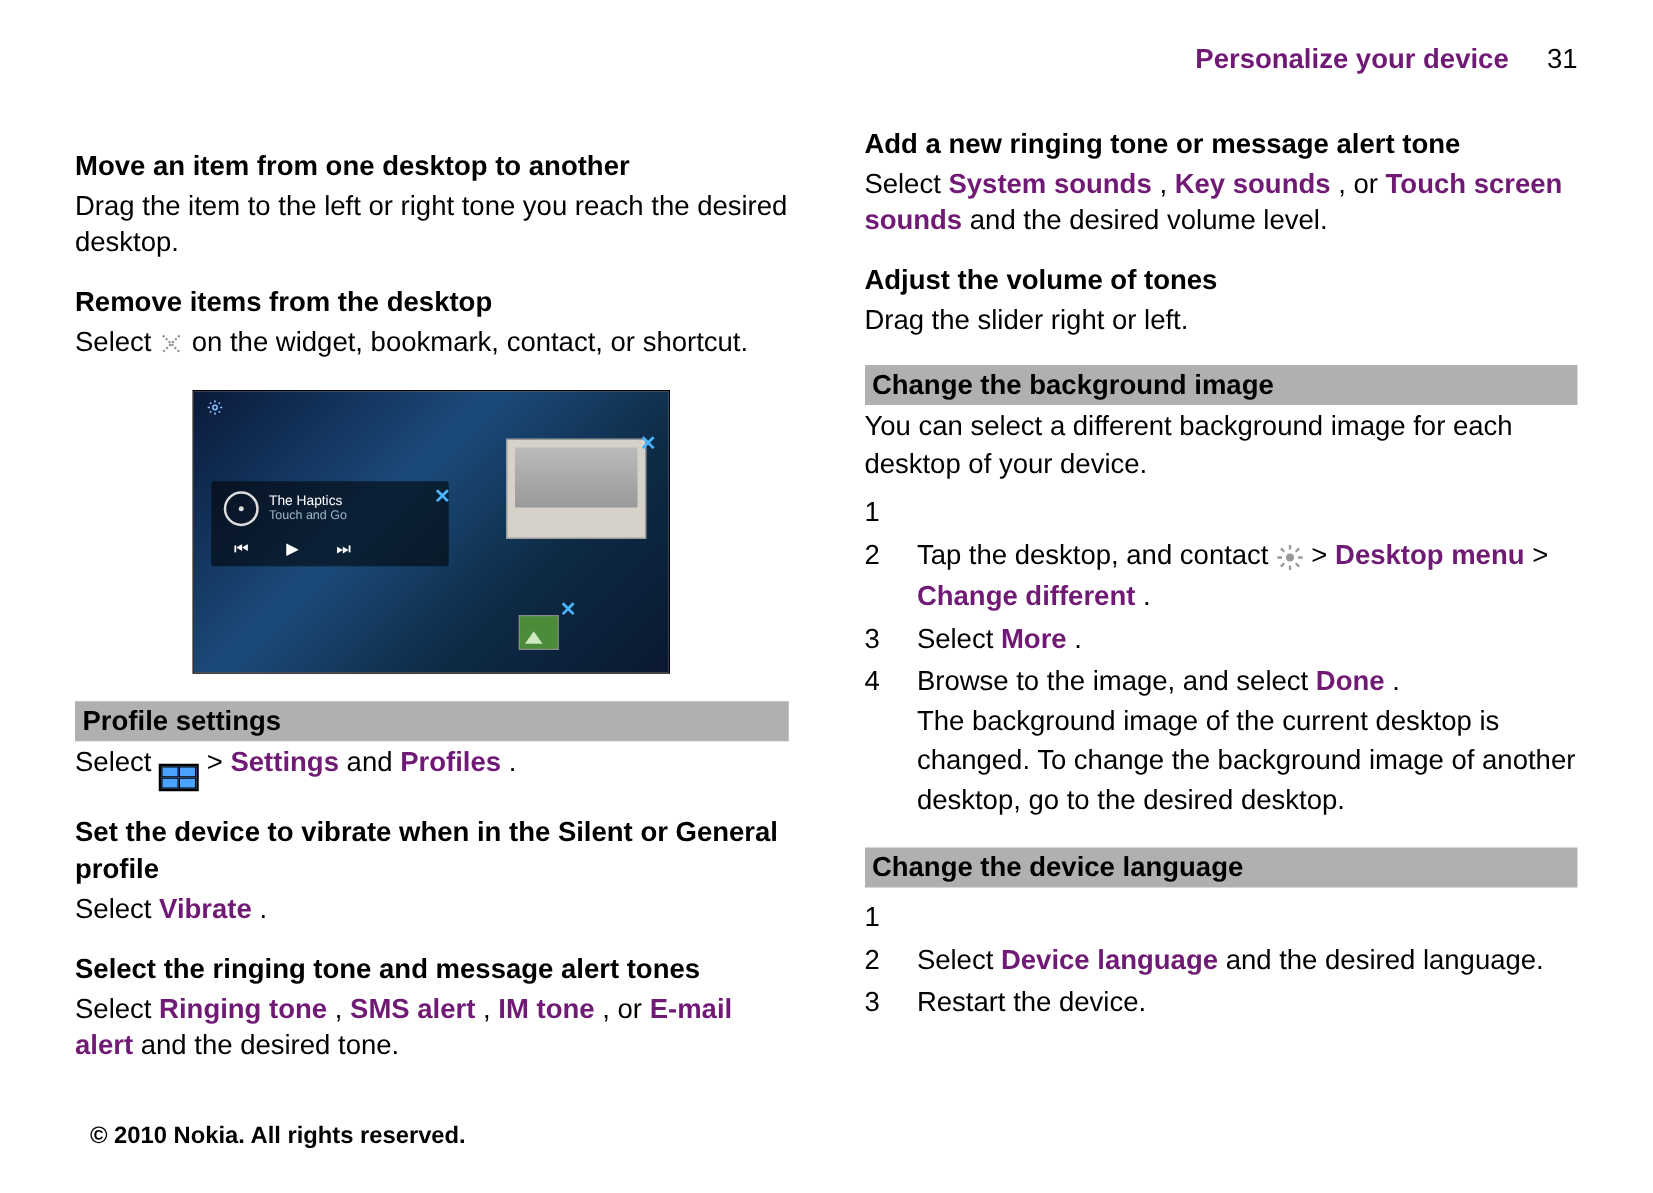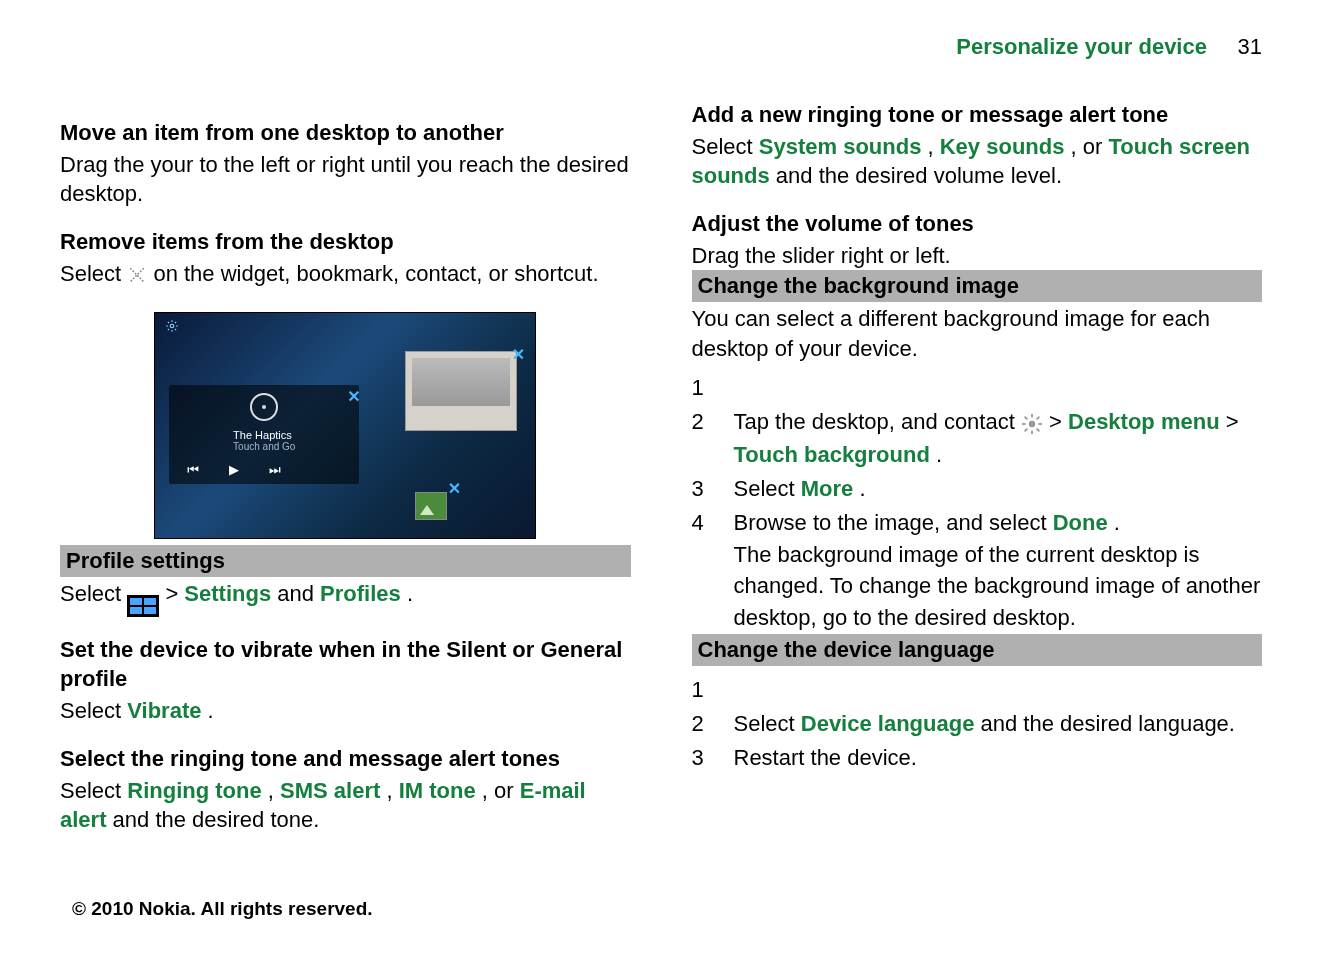--- a/index.html
+++ b/index.html
@@ -3,40 +3,40 @@
 <meta charset="utf-8">
 <style>
   html,body{margin:0;padding:0;background:#fff;font-family:Arial,Helvetica,sans-serif;color:#000;}
   .page{width:1322px;height:954px;position:relative;box-sizing:border-box;padding:30px 60px 20px 60px;}
   .header{position:absolute;top:34px;right:60px;font-size:22px;}
   .header b{font-weight:700;}
   .columns{display:flex;gap:61px;margin-top:70px;}
   .col{flex:1;min-width:0;}
   .h{font-size:22px;font-weight:700;margin-top:18px;line-height:1.35;}
   .p{font-size:22px;line-height:1.35;margin-top:2px;}
-  .bar{background:#b0b0b0;font-size:22px;font-weight:700;padding:3px 6px;}
-  .bold, b{color:#15803d;}
+  .bar{background:#b0b0b0;font-size:22px;font-weight:700;padding:3px 6px;margin-top:22px;}
+  .bold, b{color:#701a75;}
   ol.steps{list-style:none;padding:0;margin:8px 0 0 0;}
   ol.steps li{display:flex;gap:22px;font-size:22px;line-height:1.45;margin-top:2px;}
   ol.steps li .num{min-width:20px;}
   .footer{position:absolute;bottom:34px;left:72px;font-size:19px;font-weight:700;}
 
   
   .ic{display:inline-block;vertical-align:middle;}
   .ic-x svg{width:20px;height:20px;vertical-align:-3px;}
   .ic-grid{width:32px;height:22px;vertical-align:-5px;display:inline-flex;flex-wrap:wrap;border:2px solid #000;box-sizing:border-box;}
   .ic-grid span{width:50%;height:50%;box-sizing:border-box;border:1px solid #000;background:#4aa3ff;}
   .ic-gear svg{width:22px;height:22px;vertical-align:-5px;}
 
   
   .scr{width:380px;height:225px;margin:22px auto 6px auto;background:linear-gradient(135deg,#0a1a3a,#1b4a7a 40%,#0d2a44 70%,#0a1830);border:1px solid #000;position:relative;color:#fff;font-size:12px;}
   .scr .top{position:absolute;top:6px;left:10px;}
   .scr .top svg{width:14px;height:14px;}
   .scr .music{position:absolute;left:14px;top:72px;background:rgba(0,0,0,0.55);width:170px;padding:8px 10px 6px 10px;border-radius:2px;}
-  .scr .music .row1{display:flex;align-items:center;gap:8px;flex-direction:column;}
+  .scr .music .row1{display:flex;align-items:center;gap:8px;}
   .scr .disc{width:24px;height:24px;border:2px solid #ddd;border-radius:50%;position:relative;}
   .scr .disc::after{content:"";position:absolute;left:50%;top:50%;width:4px;height:4px;background:#ddd;border-radius:50%;transform:translate(-50%,-50%);}
   .scr .t1{font-size:11px;}
   .scr .t2{font-size:10px;color:#9fb7c9;}
   .scr .ctrls{display:flex;gap:30px;margin:10px 0 0 8px;font-size:13px;}
   .scr .close1{position:absolute;top:74px;left:192px;color:#4ab4ff;font-weight:700;font-size:16px;}
   .scr .card{position:absolute;right:18px;top:38px;width:110px;height:78px;background:#d6d2c9;border:1px solid #999;}
   .scr .card::before{content:"";position:absolute;inset:6px 6px 24px 6px;background:linear-gradient(#bbb,#999);}
   .scr .cardx{position:absolute;right:10px;top:32px;color:#4ab4ff;font-weight:700;font-size:16px;}
   .scr .pic{position:absolute;right:88px;bottom:18px;width:30px;height:26px;background:#4a8c3a;border:1px solid #888;}
@@ -52,21 +52,21 @@
     <b>Personalize your device</b>
     &nbsp;&nbsp;&nbsp;
     <span>31</span>
   </div>
 
   <div class="columns">
 
     <div class="col">
 
       <div class="h">Move an item from one desktop to another</div>
-      <div class="p">Drag the your to the left or right until you reach the desired desktop.</div>
+      <div class="p">Drag the item to the left or right tone you reach the desired desktop.</div>
 
       <div class="h">Remove items from the desktop</div>
       <div class="p">
         <span>Select </span>
         <span class="ic ic-x">
           <svg viewBox="0 0 24 24">
               <path fill="none" stroke="#888" stroke-width="2" stroke-dasharray="2 2" d="M4 4 L20 20 M20 4 L4 20"></path>
             </svg>
         </span>
         <span> on the widget, bookmark, contact, or shortcut.</span>
@@ -176,21 +176,21 @@
                     <line x1="4" y1="4" x2="7" y2="7"></line>
                     <line x1="17" y1="17" x2="20" y2="20"></line>
                     <line x1="20" y1="4" x2="17" y2="7"></line>
                     <line x1="7" y1="17" x2="4" y2="20"></line>
                   </g>
                 </svg>
             </span>
             <span> &gt; </span>
             <b>Desktop menu</b>
             <span>  &gt; </span>
-            <b>Touch background</b>
+            <b>Change different</b>
             <span>.</span>
           </span>
         </li>
         <li>
             <span class="num">3</span>
           <span>
             <span>Select </span>
             <b>More</b>
             <span>.</span>
           </span>

